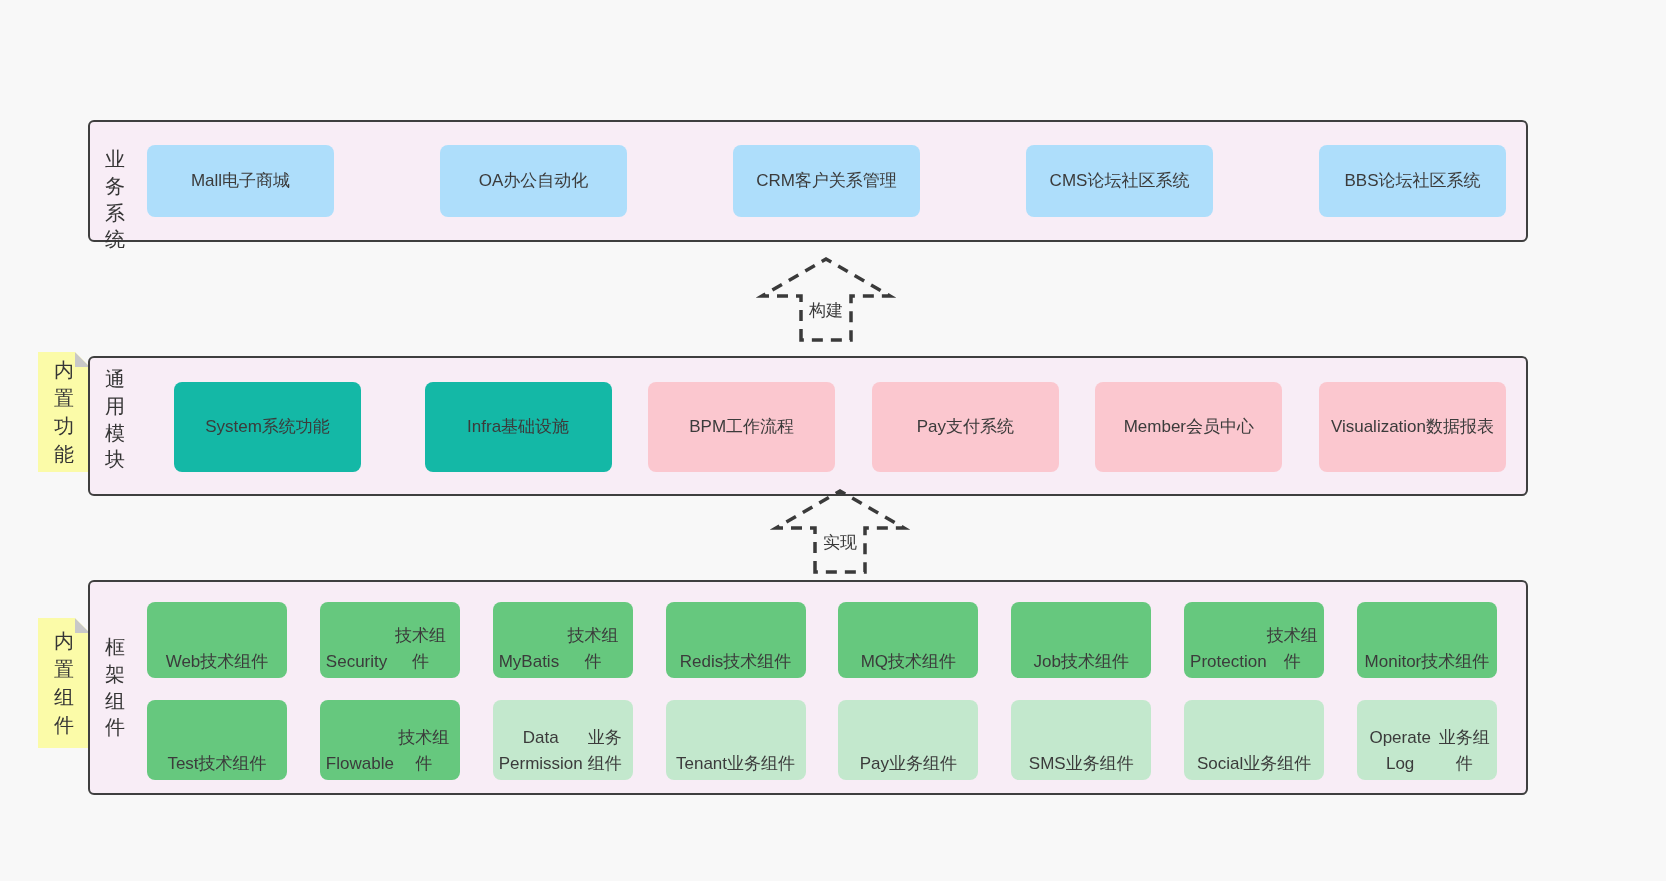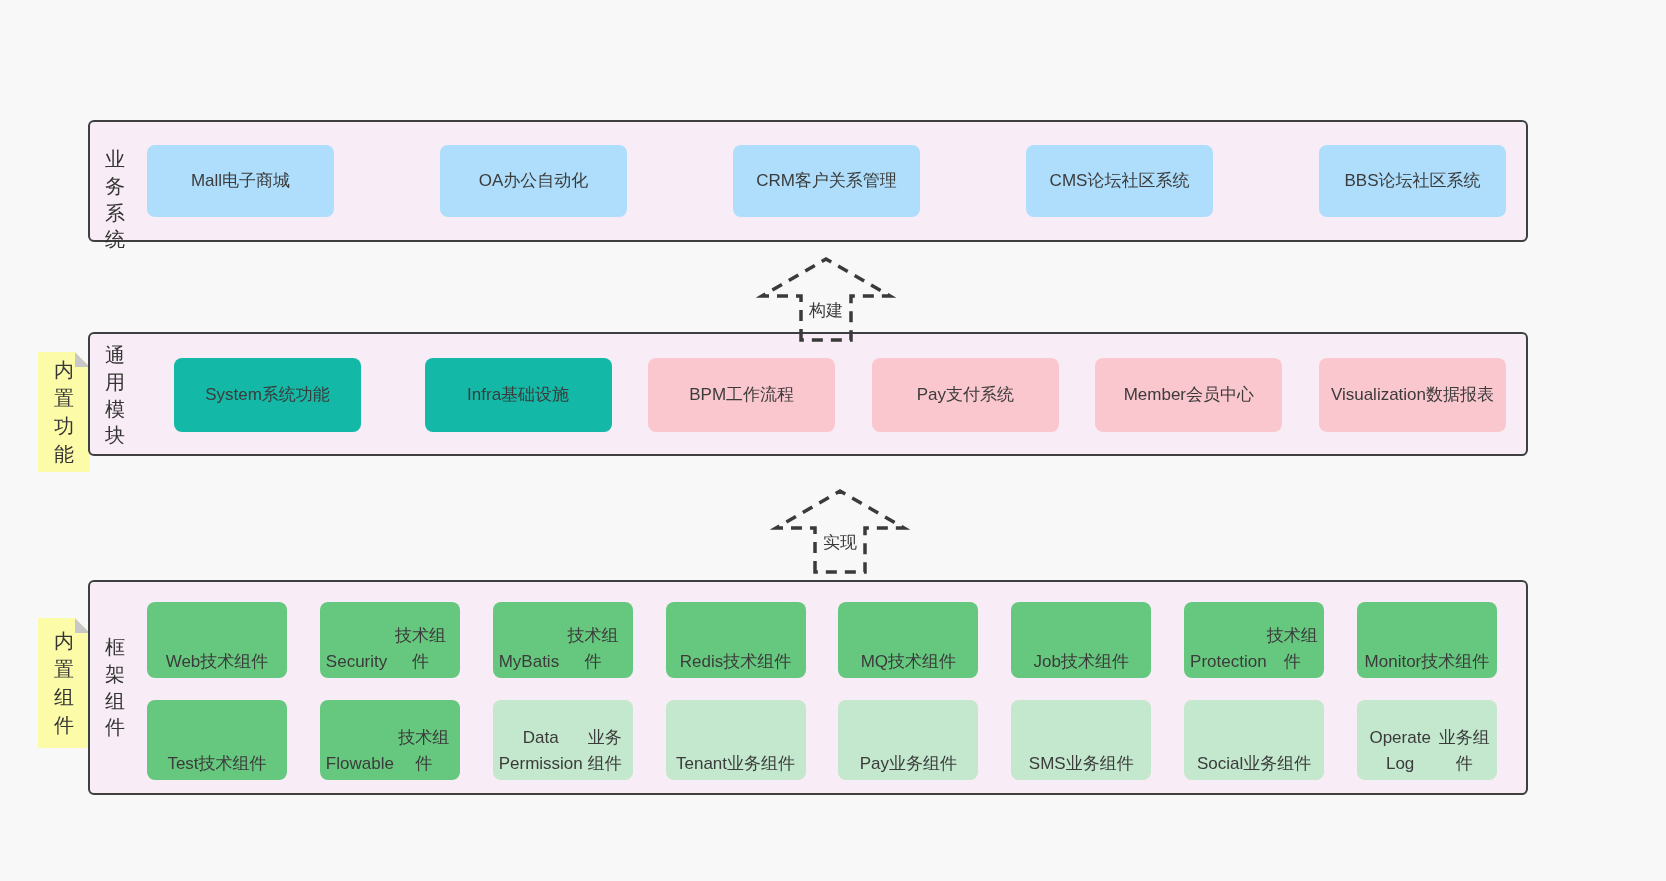--- a/index.html
+++ b/index.html
@@ -90,21 +90,21 @@
   <svg width="140" height="86" viewBox="0 0 140 86">
     <polygon points="45,84 45,40 6,40 70,3 134,40 95,40 95,84" fill="none" stroke="#3a3a3a" stroke-width="3.5" stroke-dasharray="11 8"></polygon>
   </svg>
   <div class="arrow-label">构建</div>
 </div>
 
 <div class="note" style="left:38px;top:352px;height:120px;">
   <div class="fold"></div>
   <div class="note-text">内置功能</div>
 </div>
-<div class="panel" style="top:332px;height:124px;">
+<div class="panel" style="top:356px;height:140px;">
   <div class="v-label" style="top:8px;">通用模块</div>
   <div class="card-row" style="top:24px;bottom:22px;">
     <div class="card w187 red">
       <div>System</div>
       <div>系统功能</div>
     </div>
     <div class="card w187 red">
       <div>Infra</div>
       <div>基础设施</div>
     </div>

